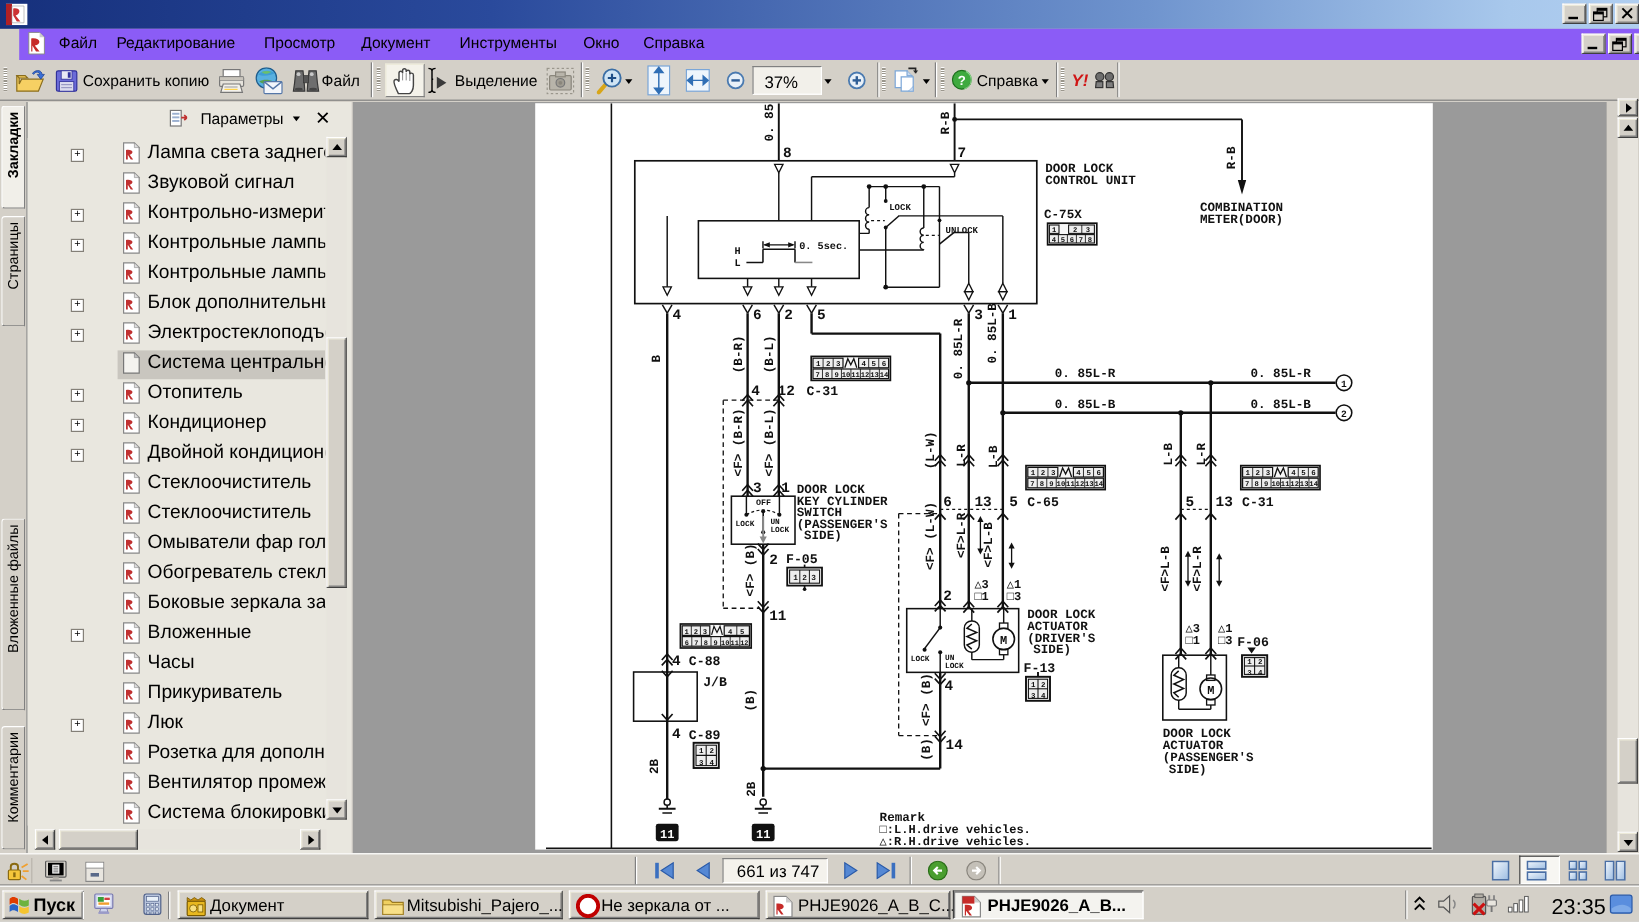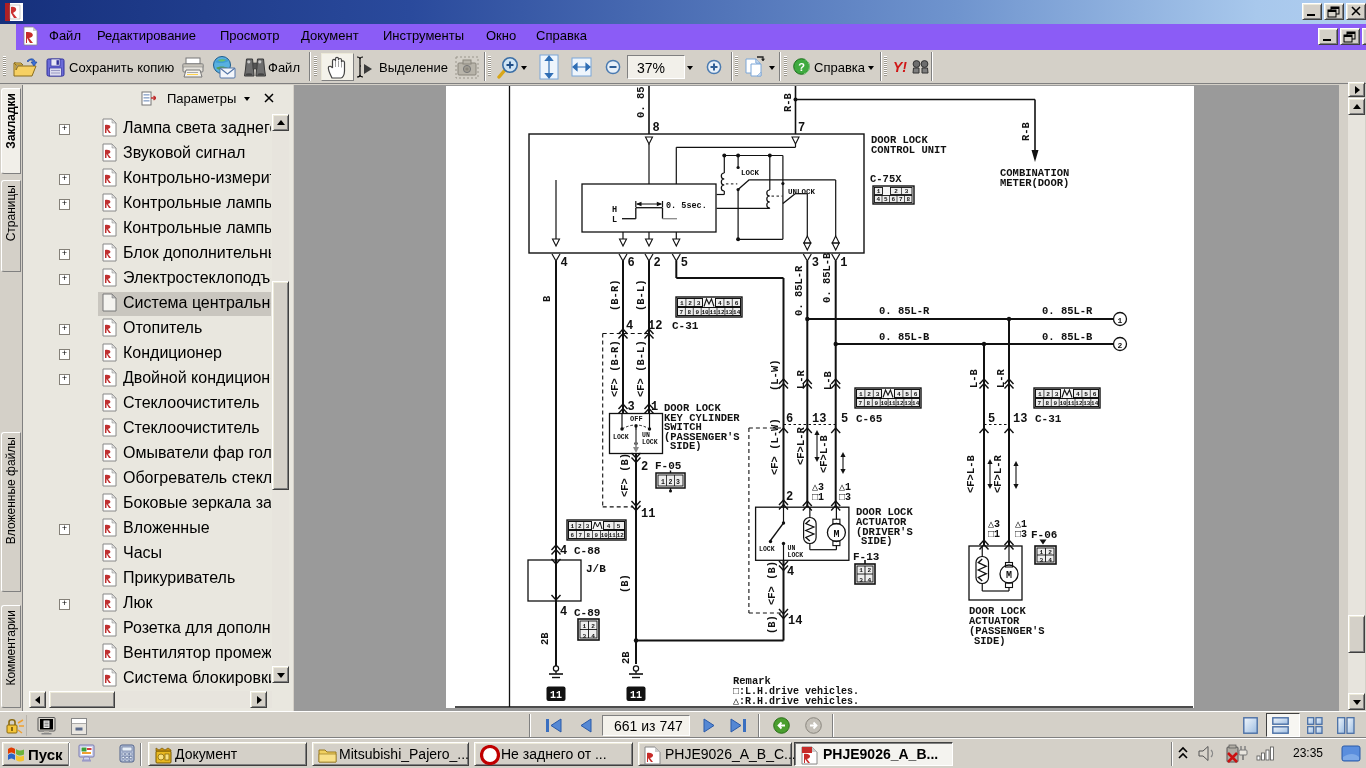--- a/index.html
+++ b/index.html
@@ -1127,21 +1127,21 @@
       <svg class="abs" style="left:5px;top:3px" width="19" height="18" viewBox="0 0 19 18">
         <path d="M1 4 L1 16 L18 16 L18 6 L9 6 L7 4 Z" fill="#f0d060" stroke="#9a7a20"></path>
         <path d="M1 8 L18 8 L18 16 L1 16 Z" fill="#f8e088" stroke="#9a7a20" stroke-width="0.7"></path>
       </svg>
       <span class="tlbl">Mitsubishi_Pajero_...</span>
     </div>
     <div class="task" style="left:474px;width:159px">
       <svg class="abs" style="left:5px;top:2px" width="20" height="20" viewBox="0 0 20 20">
         <circle cx="10" cy="10" r="8.5" fill="#fff" stroke="#c00000" stroke-width="3.2"></circle>
       </svg>
-      <span class="tlbl">Не заднего от ...</span>
+      <span class="tlbl">Не зеркала от ...</span>
     </div>
     <div class="task" style="left:638px;width:154px">
       <svg class="abs" style="left:5px;top:3px" width="17" height="19" viewBox="0 0 17 19">
         <path d="M1 1 L11 1 L16 6 L16 18 L1 18 Z" fill="#fff" stroke="#888"></path>
         <path d="M11 1 L11 6 L16 6 Z" fill="#ccc"></path>
         <path d="M3 7 C10 6 11 11 6 12 L9 16 L7 16 L4 12 L4 16 L3 16 Z" fill="#c62b29"></path>
       </svg>
       <span class="tlbl">PHJE9026_A_B_C...</span>
     </div>
     <div class="task" style="left:794px;width:159px;background:#f4f3ef;border-top:1px solid #404040;border-left:1px solid #404040;border-right:1px solid #fff;border-bottom:1px solid #fff;box-shadow:inset 1px 1px 0 #808080">
@@ -1172,19 +1172,19 @@
     </svg>
     <svg class="abs" style="left:1256px;top:7px" width="21" height="15" viewBox="0 0 21 15">
       <g fill="#fff" stroke="#555" stroke-width="0.8">
       <rect x="1" y="10" width="3" height="4"></rect>
           <rect x="5.5" y="7" width="3" height="7"></rect>
           <rect x="10" y="4" width="3" height="10"></rect>
           <rect x="14.5" y="1" width="3" height="13"></rect>
         </g>
     </svg>
     <span class="abs" style="left:1293px;top:745px;font-size:15px"></span>
-    <span class="abs" style="left:1293px;top:7px;font-size:12px;color:#000">23:35</span>
+    <span class="abs" style="left:1293px;top:7px;font-size:18px;color:#000">23:35</span>
     <svg class="abs" style="left:1341px;top:6px" width="20" height="17" viewBox="0 0 20 17">
       <rect x="1" y="1" width="18" height="15" rx="2" fill="#5a8ede" stroke="#2a5aa8"></rect>
       <path d="M2 12 C8 8 14 8 18 12 L18 15 L2 15 Z" fill="#7eaae8"></path>
     </svg>
   </div>
 </div>
 
 </body></html>

